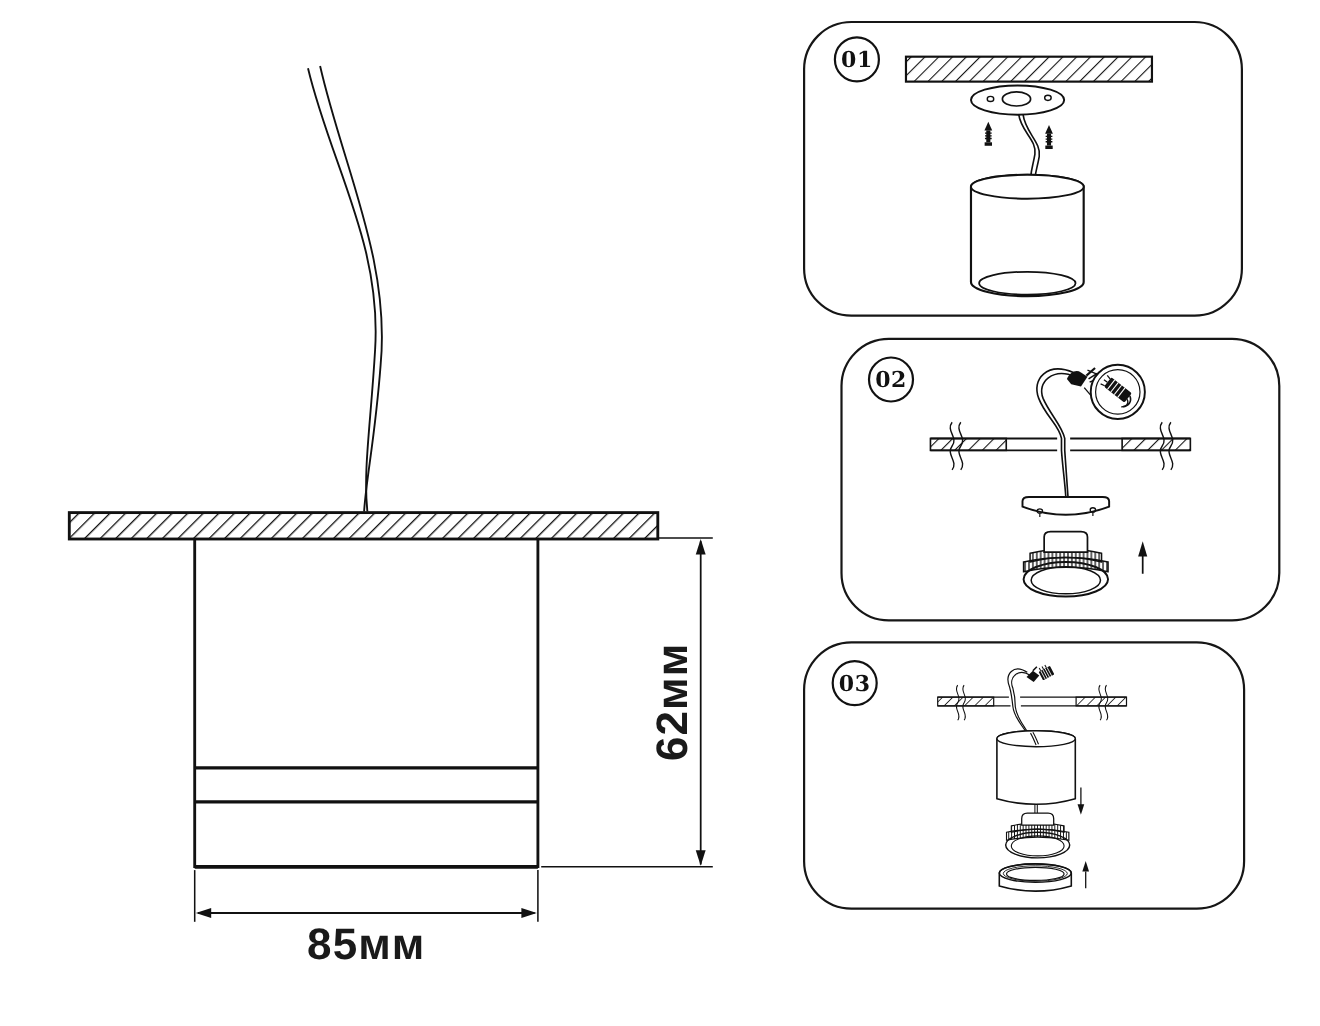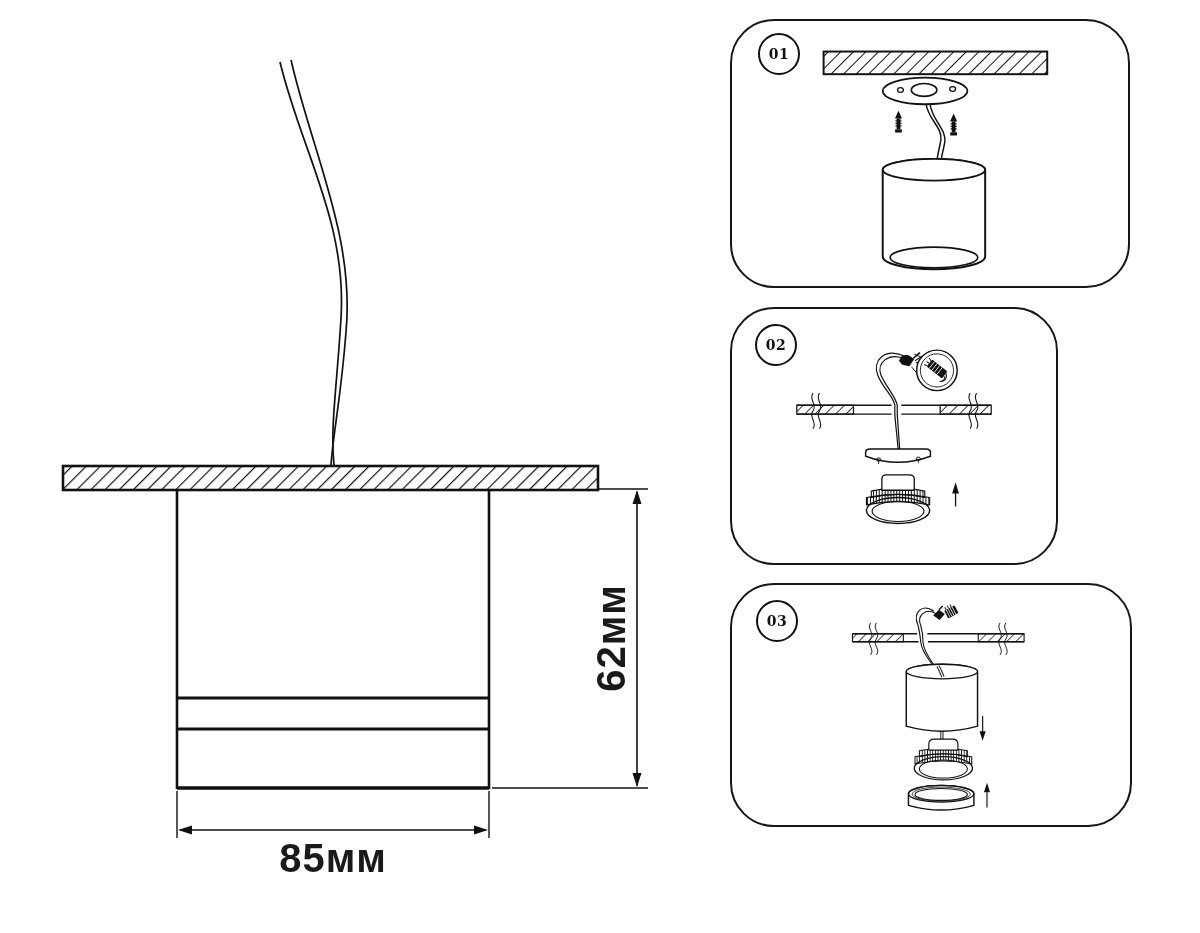--- a/index.html
+++ b/index.html
@@ -3,28 +3,28 @@
 <meta charset="utf-8">
 <style>
   html,body{margin:0;padding:0;background:#ffffff;}
   .canvas{position:relative;width:1200px;height:933px;background:#ffffff;overflow:hidden;
           font-family:"Liberation Sans",sans-serif;}
   .main-drawing{position:absolute;left:0;top:0;width:700px;height:933px;}
   .main-drawing svg{display:block;width:700px;height:933px;}
   .step-panel{position:absolute;border:2.5px solid #161616;border-radius:44px;
               box-sizing:border-box;background:#ffffff;}
   #panel-1{left:730px;top:19px;width:400px;height:269px;}
-  #panel-2{left:730px;top:307px;width:328px;height:258px;}
+  #panel-2{left:764px;top:307px;width:400px;height:258px;}
   #panel-3{left:730px;top:583px;width:402px;height:244px;}
   .step-panel svg{position:absolute;left:0;top:0;width:100%;height:100%;}
   .step-badge{position:absolute;width:38px;height:38px;border:2.2px solid #111;
               border-radius:50%;display:flex;align-items:center;justify-content:center;
               background:#fff;z-index:2;}
   .step-badge span{font-family:"DejaVu Serif","Liberation Serif",serif;
-                   font-weight:bold;font-size:14px;color:#111;letter-spacing:0.5px;}
+                   font-weight:bold;font-size:20px;color:#111;letter-spacing:0.5px;}
   #badge-1{left:26px;top:12px;}
   #badge-2{left:23px;top:15px;}
   #badge-3{left:24px;top:15px;}
   
   .ln{stroke:#111;fill:none;}
   .fw{fill:#ffffff;stroke:#111;}
   .blk{fill:#111;stroke:none;}
   .dim-text{font-family:"Liberation Sans",sans-serif;font-weight:bold;
             font-size:40px;fill:#1a1a1a;letter-spacing:1px;}
 </style>

